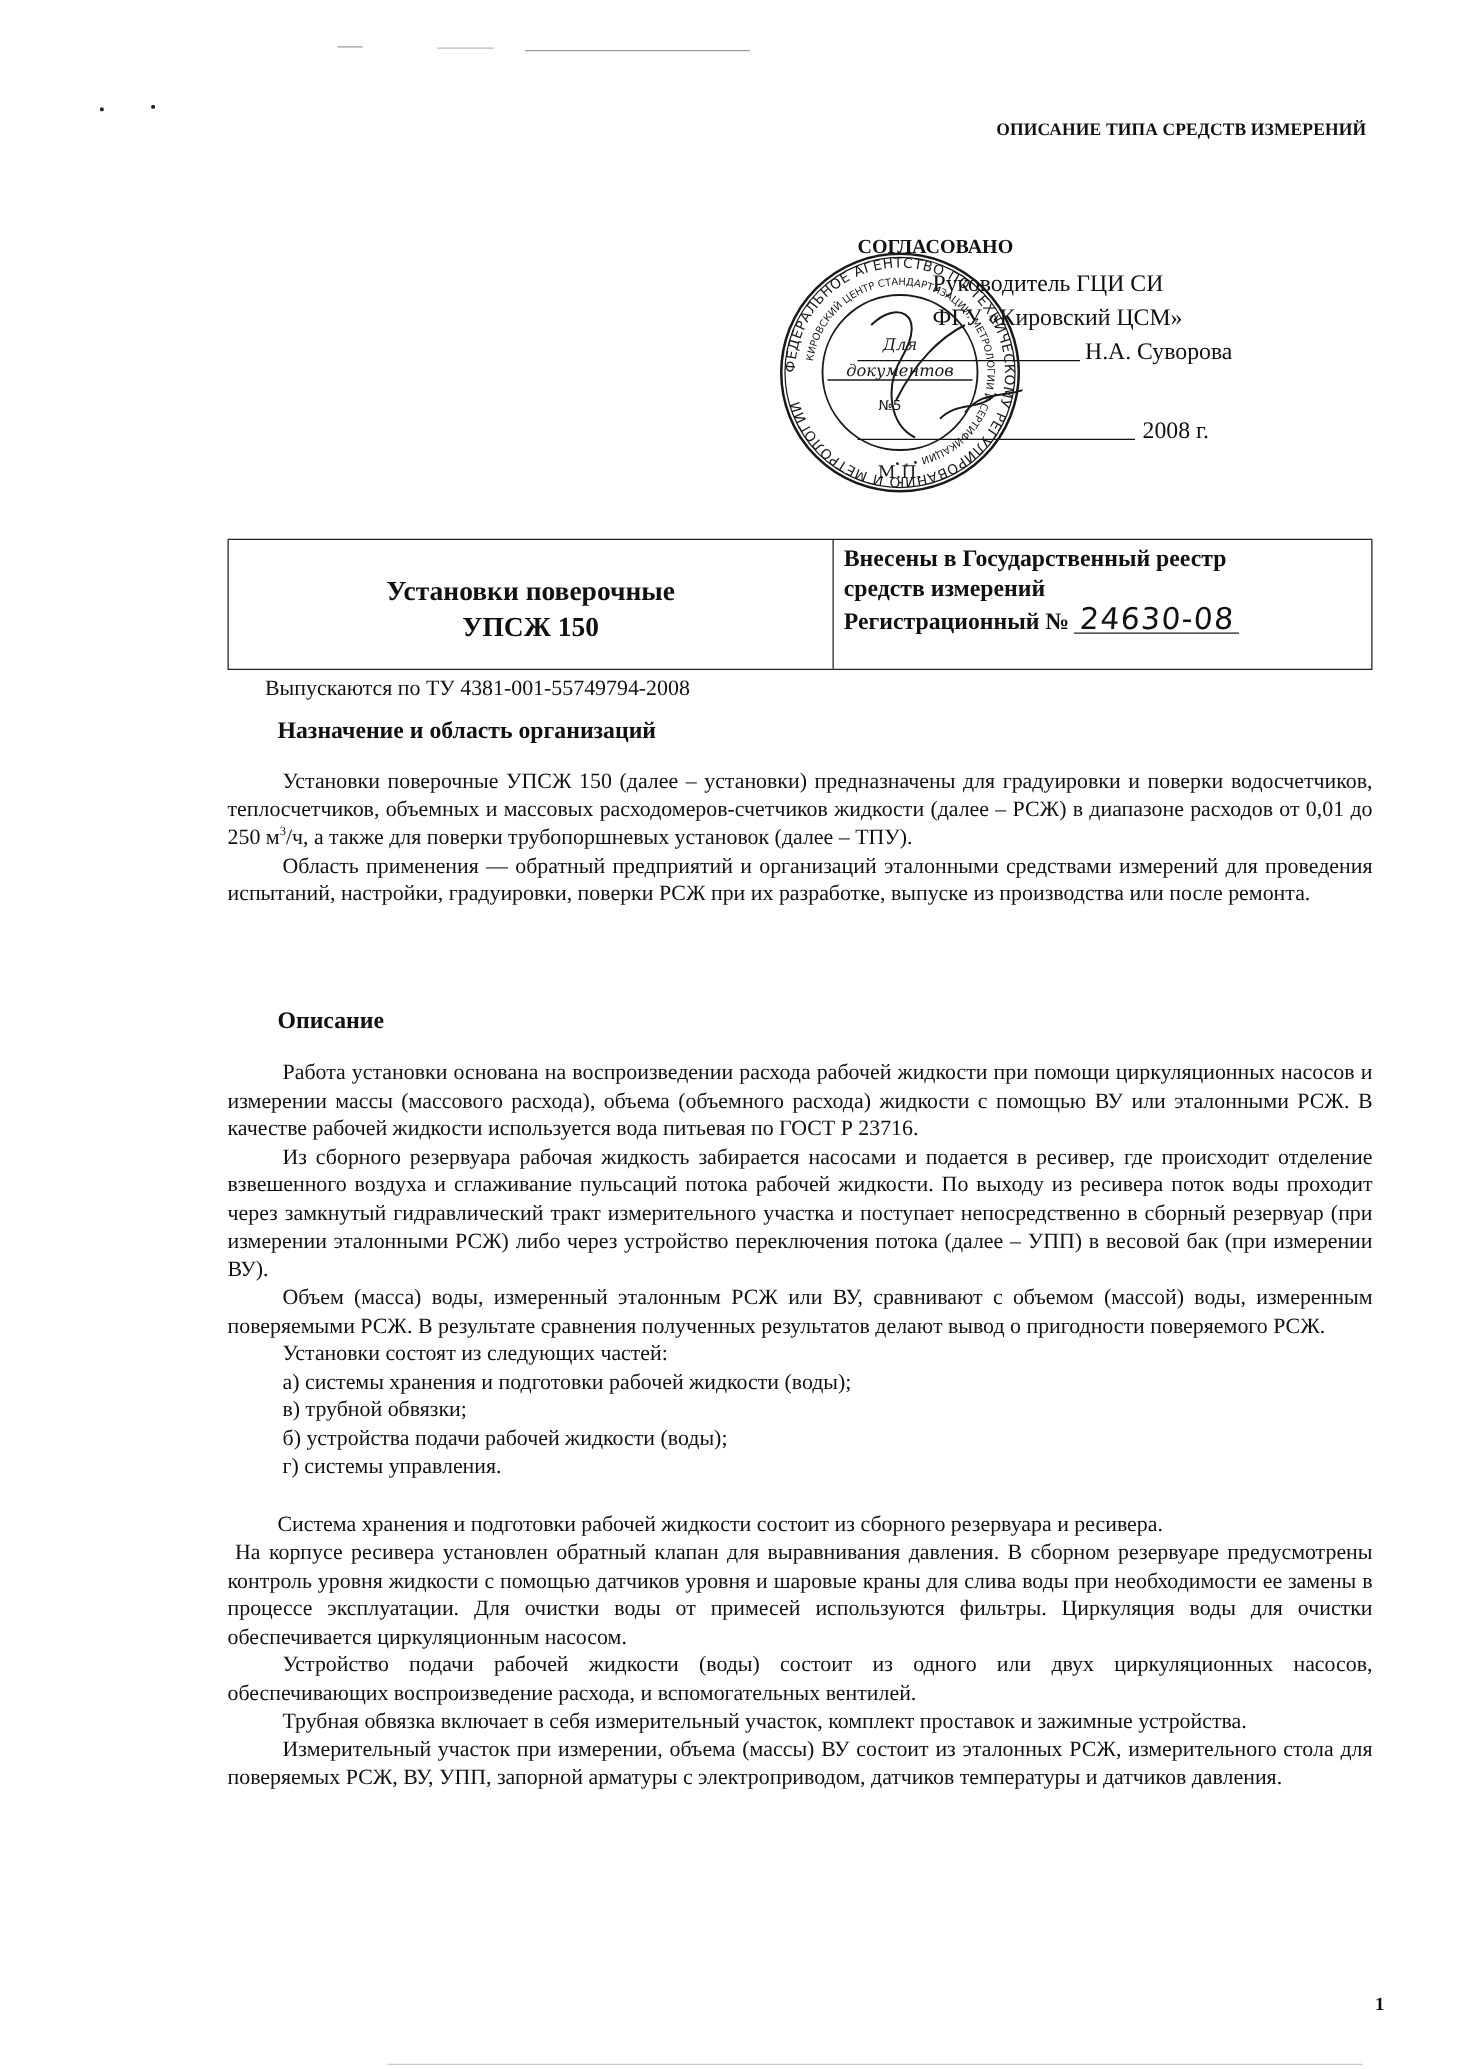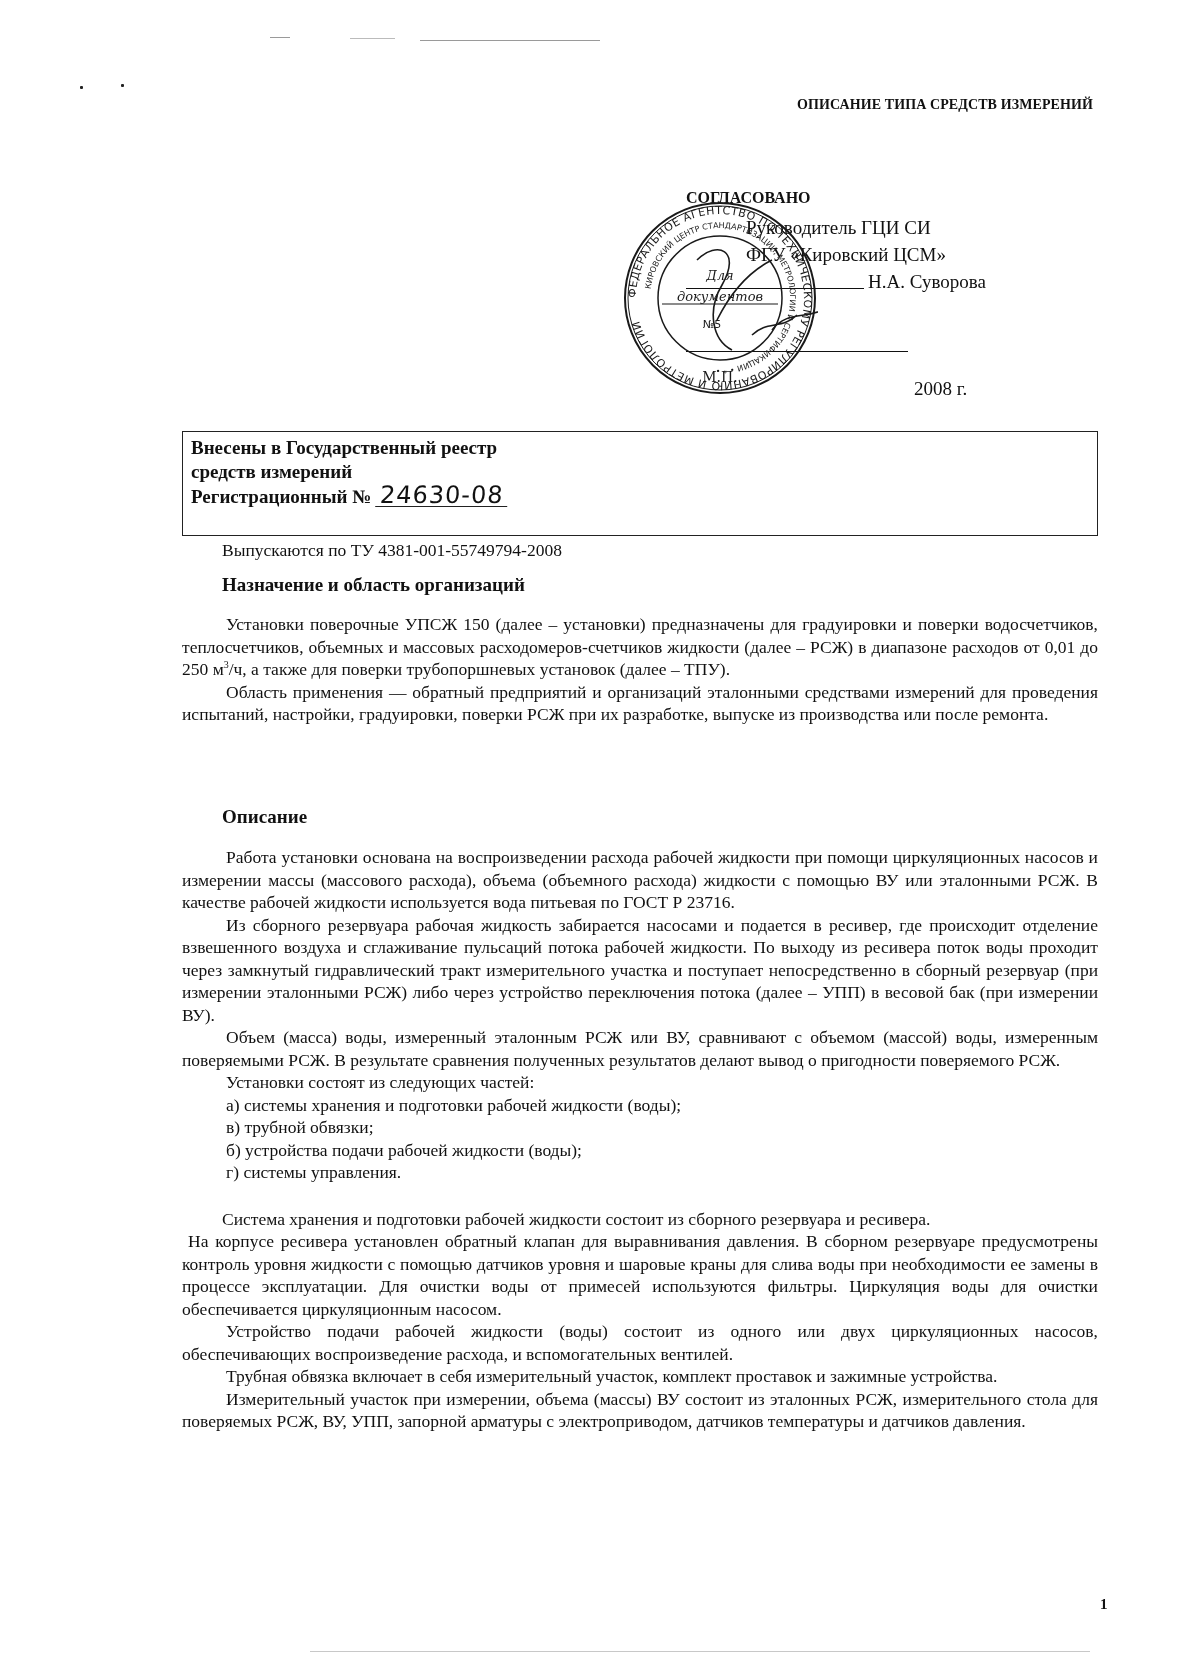--- a/index.html
+++ b/index.html
@@ -109,21 +109,21 @@
       letter-spacing: 1px;
       border-bottom: 1.5px solid #222;
       padding: 0 4px;
       display: inline-block;
       line-height: 22px;
       transform: skewX(-4deg);
     }
 
     .made-by {
       top: 540px;
-      left: 222px;
+      left: 212px;
       font-size: 17.5px;
     }
 
     .section-title {
       font-weight: bold;
       font-size: 19px;
     }
 
     .body-text {
       left: 182px;
@@ -162,21 +162,21 @@
 
 <div class="abs doc-type">ОПИСАНИЕ ТИПА СРЕДСТВ ИЗМЕРЕНИЙ</div>
 
 <div class="abs approval">
   <div class="approved-title">СОГЛАСОВАНО</div>
   <div class="line" style="left:60px;top:30px;">Руководитель ГЦИ СИ</div>
   <div class="line" style="left:60px;top:57px;">ФГУ «Кировский ЦСМ»</div>
   <div class="sig-line" style="left:0px;top:104px;width:178px;"></div>
   <div class="line" style="left:182px;top:84px;">Н.А. Суворова</div>
   <div class="sig-line" style="left:0px;top:167px;width:222px;"></div>
-  <div class="line" style="left:228px;top:147px;margin-top:44px;">2008 г.</div>
+  <div class="line" style="left:228px;top:147px;">2008 г.</div>
 </div>
 
 <div class="abs stamp">
   <svg width="196" height="196" viewBox="0 0 196 196">
     <defs>
       <path id="ringOuter" d="M 98,98 m -84,0 a 84,84 0 1,1 168,0 a 84,84 0 1,1 -168,0"></path>
       <path id="ringMid" d="M 98,98 m -70,0 a 70,70 0 1,1 140,0 a 70,70 0 1,1 -140,0"></path>
     </defs>
     <circle cx="98" cy="98" r="95" fill="none" stroke="#1a1a1a" stroke-width="2"></circle>
     <circle cx="98" cy="98" r="92" fill="none" stroke="#1a1a1a" stroke-width="1"></circle>
@@ -191,20 +191,24 @@
     <line x1="40" y1="104" x2="156" y2="104" stroke="#1a1a1a" stroke-width="1.2"></line>
     <text x="98" y="101" text-anchor="middle" font-family="DejaVu Serif, serif" font-style="italic" font-size="13" fill="#1a1a1a">документов</text>
     <text x="90" y="128" text-anchor="middle" font-family="DejaVu Sans, sans-serif" font-size="11" fill="#1a1a1a">№5</text>
 
     <path d="M 75,60 C 95,40 120,50 100,85 C 85,110 90,140 110,150 M 95,120 C 110,90 130,70 150,60 M 130,135 C 145,120 160,130 175,115 M 150,130 C 165,110 185,120 205,108" fill="none" stroke="#1a1a1a" stroke-width="1.6"></path>
     <text x="98" y="182" text-anchor="middle" font-family="DejaVu Serif, serif" font-size="14" fill="#1a1a1a">М.П.</text>
   </svg>
 </div>
 
 <div class="abs reg-table">
+  <div class="reg-left">
+    <div>Установки поверочные</div>
+    <div>УПСЖ 150</div>
+  </div>
   <div class="reg-right">
     <div>Внесены в Государственный реестр</div>
     <div>средств измерений</div>
     <div>
       <span>Регистрационный №</span>
       <span class="handwritten">24630-08</span>
     </div>
   </div>
 </div>
 

